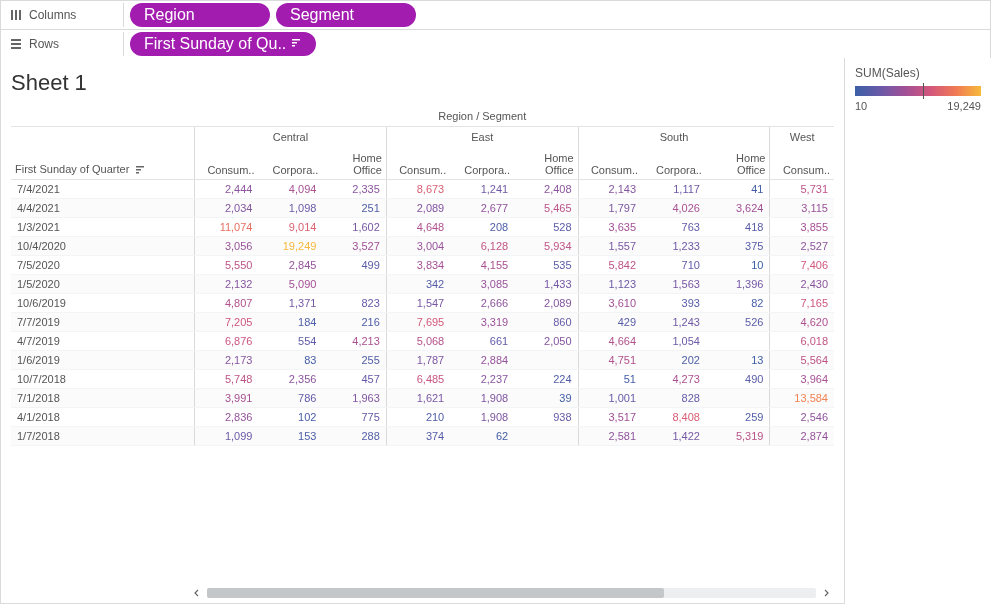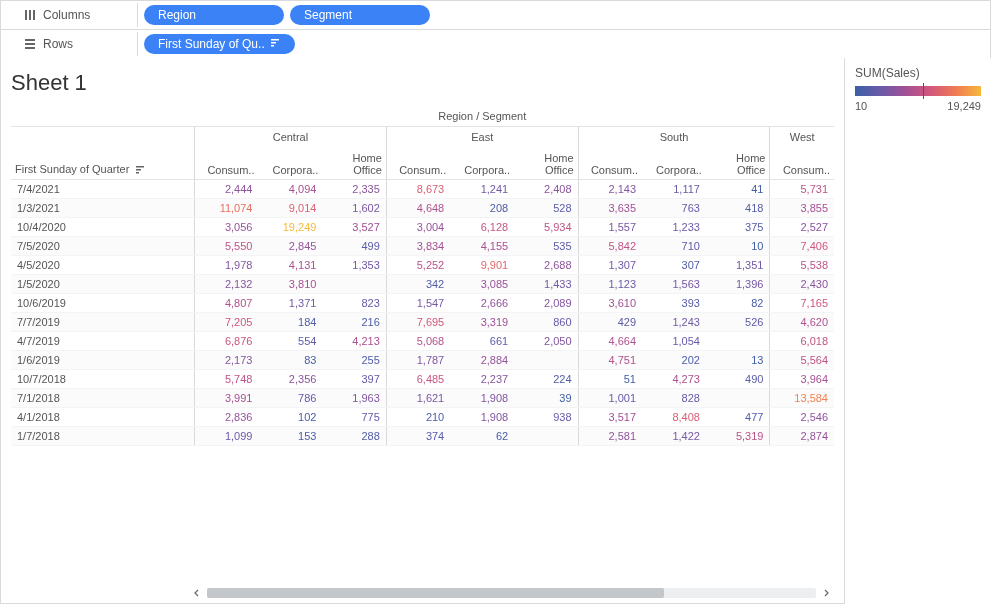--- a/index.html
+++ b/index.html
@@ -1,24 +1,24 @@
 <!DOCTYPE html>
 <html><head>
 <meta charset="utf-8">
 <style>
   * { box-sizing: border-box; margin: 0; padding: 0; font-family: -apple-system, BlinkMacSystemFont, 'Segoe UI', Arial, sans-serif; }
   body { background: #fff; font-size: 12px; color: #333; }
   .app { width: 991px; height: 604px; display: flex; flex-direction: column; }
   
-  .shelf-row { display: flex; align-items: center; border: 1px solid #d8dadc; border-bottom: none; min-height: 28px; padding: 2px 18px; background: #fff; }
+  .shelf-row { display: flex; align-items: center; border: 1px solid #d8dadc; border-bottom: none; min-height: 28px; padding: 2px 4px; background: #fff; }
   .shelf-row:last-of-type { border-bottom: 1px solid #d8dadc; }
   .shelf-label { display: flex; align-items: center; gap: 6px; width: 118px; padding-left: 4px; color: #555; font-size: 12px; }
   .shelf-icon { width: 14px; height: 14px; display: inline-flex; align-items: center; justify-content: center; }
   .pill-area { display: flex; align-items: center; gap: 6px; flex: 1; border-left: 1px solid #d8dadc; padding-left: 6px; min-height: 24px; }
-  .pill { background: #3b82f6; color: #fff; border-radius: 12px; padding: 3px 14px; font-size: 12px; display: inline-flex; align-items: center; gap: 6px; min-width: 140px; }
+  .pill { background: #a21caf; color: #fff; border-radius: 12px; padding: 3px 14px; font-size: 16px; display: inline-flex; align-items: center; gap: 6px; min-width: 140px; }
   .pill .sort-glyph { display: inline-flex; }
   
   .content-row { display: flex; flex: 1; overflow: hidden; }
   .sheet-area { flex: 1; border: 1px solid #d8dadc; border-top: none; padding: 12px 10px 4px 10px; display: flex; flex-direction: column; overflow: hidden; }
   .sheet-title { font-size: 22px; font-weight: 300; color: #333; margin-bottom: 10px; }
   .table-wrap { flex: 1; overflow: hidden; }
   
   table { border-collapse: collapse; width: 100%; table-layout: fixed; }
   th, td { font-size: 11px; padding: 2px 6px; overflow: hidden; white-space: nowrap; text-overflow: ellipsis; }
   
@@ -161,20 +161,33 @@
                 <td style="color: rgb(138, 84, 158);">2,335</td>
                 <td class="region-sep" style="color: rgb(217, 95, 115);">8,673</td>
                 <td style="color: rgb(112, 89, 166);">1,241</td>
                 <td style="color: rgb(139, 84, 157);">2,408</td>
                 <td class="region-sep" style="color: rgb(134, 85, 159);">2,143</td>
                 <td style="color: rgb(108, 90, 167);">1,117</td>
                 <td style="color: rgb(66, 94, 166);">41</td>
                 <td class="region-sep" style="color: rgb(190, 84, 135);">5,731</td>
               </tr>
               <tr>
+                <td class="rowlabel">4/4/2021</td>
+                <td class="region-sep" style="color: rgb(131, 86, 160);">2,034</td>
+                <td style="color: rgb(108, 90, 167);">1,098</td>
+                <td style="color: rgb(80, 93, 167);">251</td>
+                <td class="region-sep" style="color: rgb(132, 85, 160);">2,089</td>
+                <td style="color: rgb(144, 83, 156);">2,677</td>
+                <td style="color: rgb(186, 83, 137);">5,465</td>
+                <td class="region-sep" style="color: rgb(126, 86, 162);">1,797</td>
+                <td style="color: rgb(168, 81, 147);">4,026</td>
+                <td style="color: rgb(162, 80, 150);">3,624</td>
+                <td class="region-sep" style="color: rgb(153, 82, 153);">3,115</td>
+              </tr>
+              <tr>
                 <td class="rowlabel">1/3/2021</td>
                 <td class="region-sep" style="color: rgb(231, 111, 96);">11,074</td>
                 <td style="color: rgb(220, 97, 112);">9,014</td>
                 <td style="color: rgb(121, 87, 163);">1,602</td>
                 <td class="region-sep" style="color: rgb(176, 82, 143);">4,648</td>
                 <td style="color: rgb(78, 93, 167);">208</td>
                 <td style="color: rgb(91, 92, 167);">528</td>
                 <td class="region-sep" style="color: rgb(162, 80, 150);">3,635</td>
                 <td style="color: rgb(99, 91, 168);">763</td>
                 <td style="color: rgb(87, 92, 167);">418</td>
@@ -200,36 +213,23 @@
                 <td style="color: rgb(90, 92, 167);">499</td>
                 <td class="region-sep" style="color: rgb(165, 80, 149);">3,834</td>
                 <td style="color: rgb(169, 81, 146);">4,155</td>
                 <td style="color: rgb(91, 92, 167);">535</td>
                 <td class="region-sep" style="color: rgb(191, 84, 135);">5,842</td>
                 <td style="color: rgb(97, 91, 168);">710</td>
                 <td style="color: rgb(59, 95, 166);">10</td>
                 <td class="region-sep" style="color: rgb(209, 87, 125);">7,406</td>
               </tr>
               <tr>
-                <td class="rowlabel">4/5/2020</td>
-                <td class="region-sep" style="color: rgb(130, 86, 160);">1,978</td>
-                <td style="color: rgb(169, 81, 146);">4,131</td>
-                <td style="color: rgb(115, 88, 165);">1,353</td>
-                <td class="region-sep" style="color: rgb(184, 83, 138);">5,252</td>
-                <td style="color: rgb(225, 103, 105);">9,901</td>
-                <td style="color: rgb(145, 83, 156);">2,688</td>
-                <td class="region-sep" style="color: rgb(114, 89, 166);">1,307</td>
-                <td style="color: rgb(83, 92, 167);">307</td>
-                <td style="color: rgb(115, 88, 165);">1,351</td>
-                <td class="region-sep" style="color: rgb(187, 84, 137);">5,538</td>
-              </tr>
-              <tr>
                 <td class="rowlabel">1/5/2020</td>
                 <td class="region-sep" style="color: rgb(133, 85, 159);">2,132</td>
-                <td style="color: rgb(164, 80, 149);">3,810</td>
+                <td style="color: rgb(164, 80, 149);">5,090</td>
                 <td style="color: rgb(85, 85, 85);"></td>
                 <td class="region-sep" style="color: rgb(84, 92, 167);">342</td>
                 <td style="color: rgb(152, 82, 153);">3,085</td>
                 <td style="color: rgb(117, 88, 165);">1,433</td>
                 <td class="region-sep" style="color: rgb(108, 90, 167);">1,123</td>
                 <td style="color: rgb(120, 87, 163);">1,563</td>
                 <td style="color: rgb(116, 88, 165);">1,396</td>
                 <td class="region-sep" style="color: rgb(140, 84, 157);">2,430</td>
               </tr>
               <tr>
@@ -281,21 +281,21 @@
                 <td style="color: rgb(85, 85, 85);"></td>
                 <td class="region-sep" style="color: rgb(177, 82, 142); padding-left: 20px;">4,751</td>
                 <td style="color: rgb(78, 93, 167);">202</td>
                 <td style="color: rgb(61, 95, 166); margin-top: 16px;">13</td>
                 <td class="region-sep" style="color: rgb(188, 84, 136);">5,564</td>
               </tr>
               <tr>
                 <td class="rowlabel">10/7/2018</td>
                 <td class="region-sep" style="color: rgb(190, 84, 135);">5,748</td>
                 <td style="color: rgb(138, 84, 158);">2,356</td>
-                <td style="color: rgb(101, 90, 168);">397</td>
+                <td style="color: rgb(101, 90, 168);">457</td>
                 <td class="region-sep" style="color: rgb(199, 85, 131);">6,485</td>
                 <td style="color: rgb(136, 85, 159);">2,237</td>
                 <td style="color: rgb(79, 93, 167);">224</td>
                 <td class="region-sep" style="color: rgb(67, 94, 166);">51</td>
                 <td style="color: rgb(171, 81, 145);">4,273</td>
                 <td style="color: rgb(90, 92, 167);">490</td>
                 <td class="region-sep" style="color: rgb(167, 81, 148);">3,964</td>
               </tr>
               <tr>
                 <td class="rowlabel">7/1/2018</td>
@@ -313,21 +313,21 @@
               <tr>
                 <td class="rowlabel">4/1/2018</td>
                 <td class="region-sep" style="color: rgb(147, 83, 155);">2,836</td>
                 <td style="color: rgb(71, 94, 167);">102</td>
                 <td style="color: rgb(99, 91, 168);">775</td>
                 <td class="region-sep" style="color: rgb(78, 93, 167);">210</td>
                 <td style="color: rgb(128, 86, 161);">1,908</td>
                 <td style="color: rgb(103, 90, 168);">938</td>
                 <td class="region-sep" style="color: rgb(160, 80, 151);">3,517</td>
                 <td style="color: rgb(216, 93, 117);">8,408</td>
-                <td style="color: rgb(81, 93, 167);">477</td>
+                <td style="color: rgb(81, 93, 167);">259</td>
                 <td class="region-sep" style="color: rgb(142, 84, 156);">2,546</td>
               </tr>
               <tr>
                 <td class="rowlabel">1/7/2018</td>
                 <td class="region-sep" style="color: rgb(108, 90, 167);">1,099</td>
                 <td style="color: rgb(75, 93, 167);">153</td>
                 <td style="color: rgb(82, 93, 167);">288</td>
                 <td class="region-sep" style="color: rgb(86, 92, 167);">374</td>
                 <td style="color: rgb(68, 94, 166);">62</td>
                 <td style="color: rgb(85, 85, 85);"></td>

